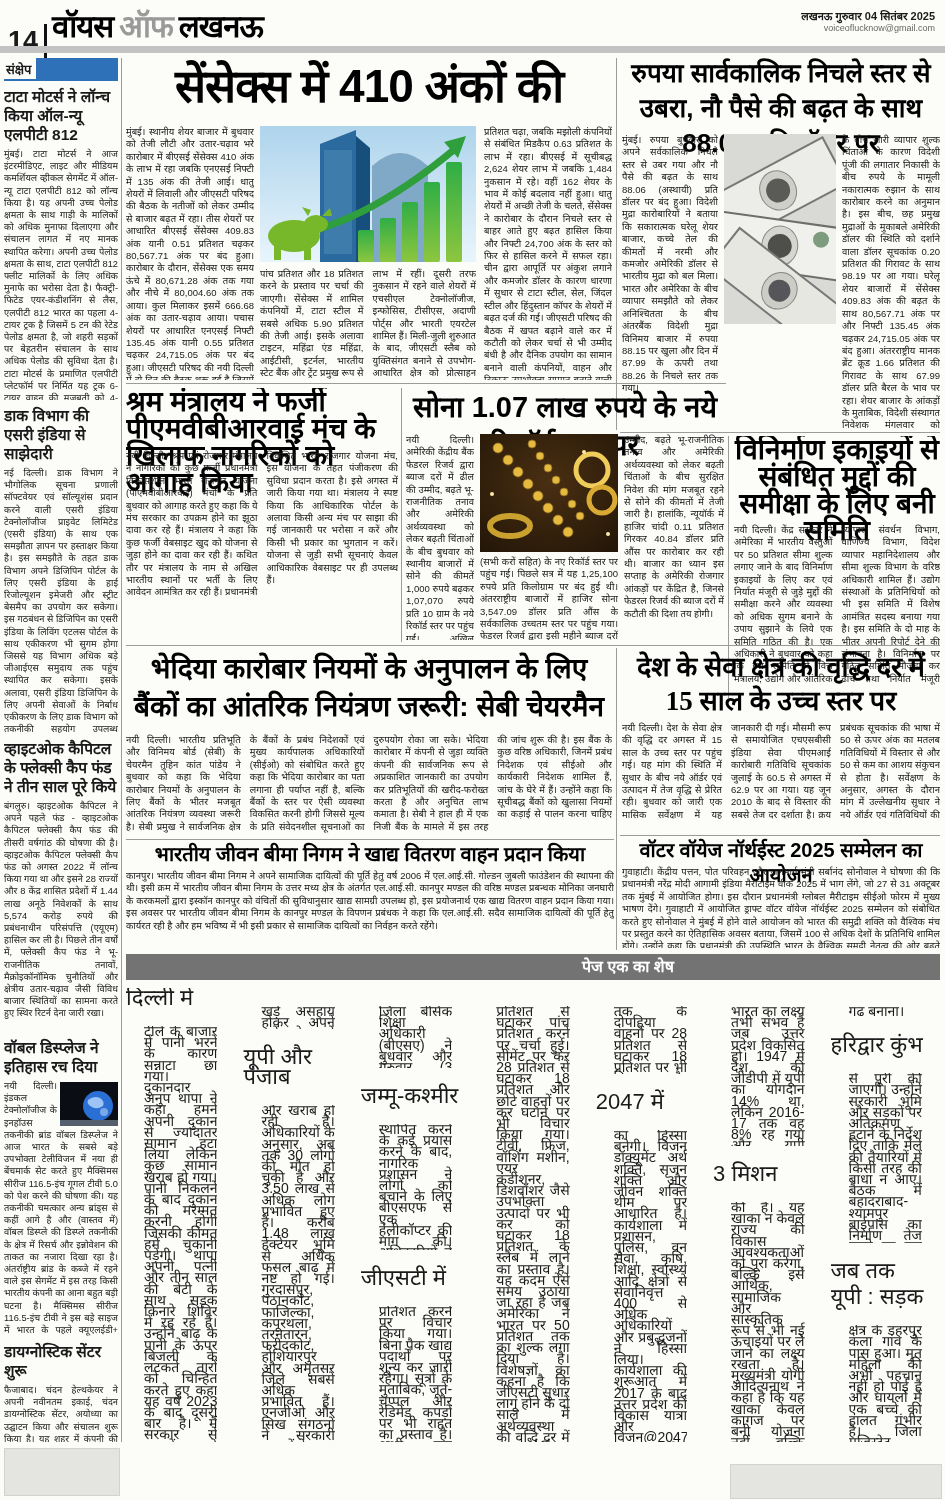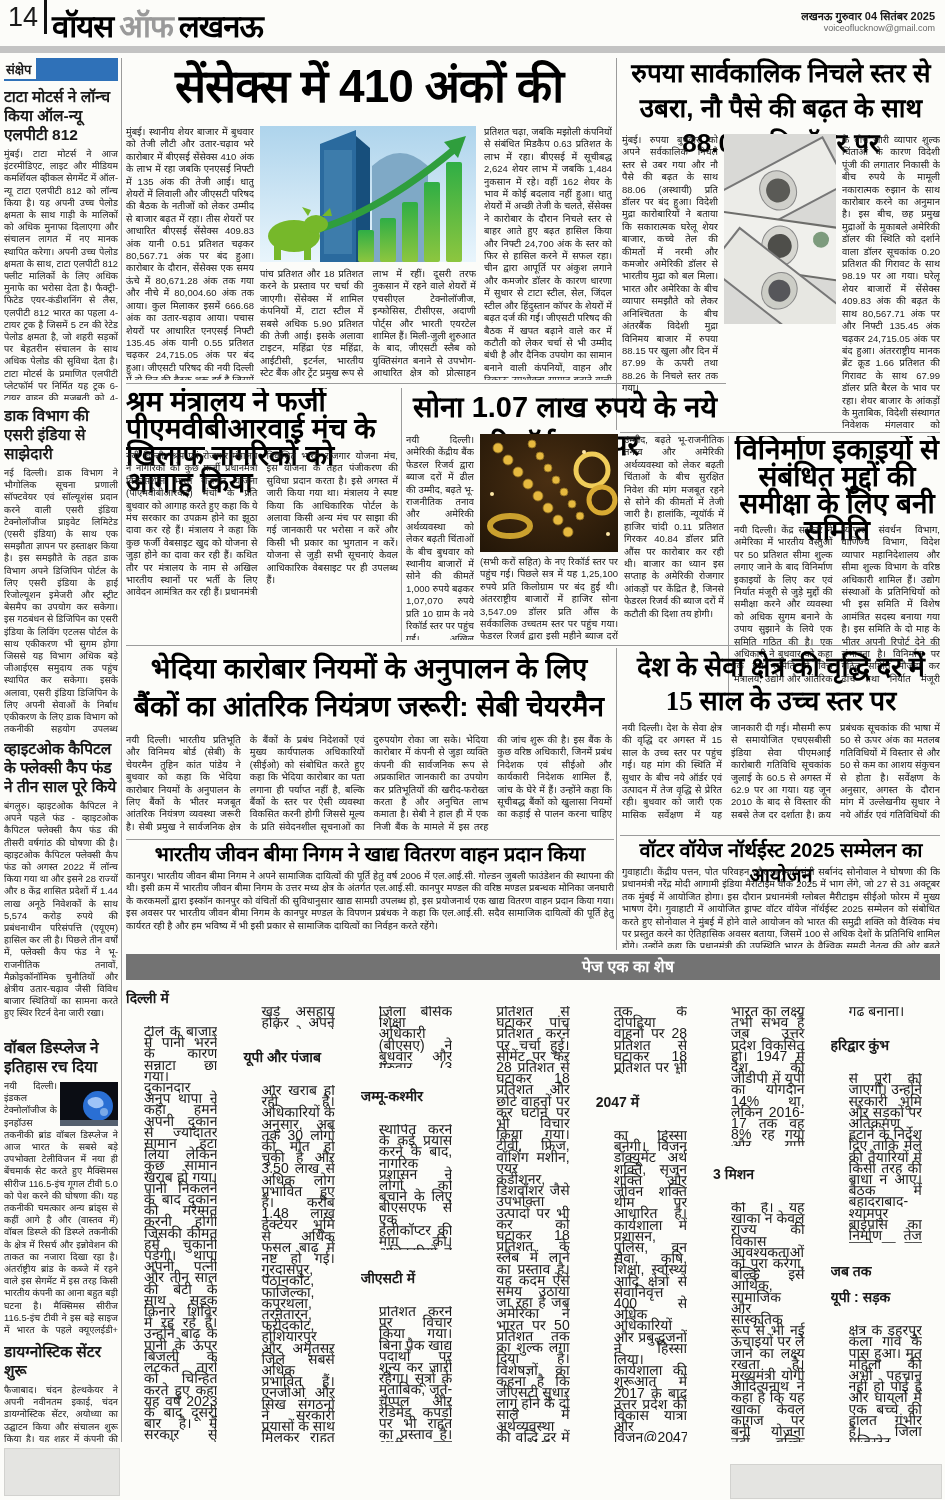--- a/index.html
+++ b/index.html
@@ -1,20 +1,20 @@
 <!DOCTYPE html>
 <html><head>
 <meta charset="utf-8">
 <style>
   html,body{margin:0;padding:0;background:#e8e8e4;}
   .page{position:relative;width:945px;height:1500px;background:#fcfcf9;margin:0 auto;
         font-family:"Liberation Sans","DejaVu Sans",sans-serif;color:#1a1a1a;overflow:hidden;}
   
   .hdr{position:absolute;left:0;top:0;width:945px;height:46px;}
-  .pgnum{position:absolute;left:8px;top:0;font-size:27px;font-weight:400;border-right:3px solid #111;padding-right:6px;line-height:34px;}
+  .pgnum{position:absolute;left:8px;top:24px;font-size:27px;font-weight:700;border-right:3px solid #111;padding-right:6px;line-height:34px;}
   .mast{position:absolute;left:52px;top:4px;font-size:31px;font-weight:800;letter-spacing:-1px;color:#000;}
   .mast .mid{color:#9a9a9a;margin:0 6px;}
   .sect{position:absolute;left:0;right:0;top:10px;text-align:center;font-size:21px;font-weight:800;}
   .dtbox{position:absolute;right:10px;top:8px;text-align:right;}
   .dt1{font-size:11px;font-weight:700;}
   .dt2{font-size:9px;color:#666;}
   .thickrule{position:absolute;left:0;top:46px;width:945px;height:7px;background:#c3c3c3;}
   
   .vr,.hr{position:absolute;background:#9b9b9b;}
   
@@ -42,21 +42,21 @@
   .h-gold{font-size:29px;line-height:38px;}
   .h-sebi{font-size:28px;line-height:38px;}
   .h-serv{font-family:"Liberation Serif","DejaVu Serif",serif;font-size:27px;line-height:34px;font-weight:700;}
   .h-sm{font-size:20px;line-height:25px;text-align:left;}
   
   .banner{position:absolute;left:126px;top:954px;width:814px;height:26px;background:#737373;}
   .banner span{display:block;text-align:center;padding-left:190px;color:#fff;font-weight:800;font-size:16px;line-height:26px;}
   
   .bgrid{position:absolute;left:126px;top:988px;width:814px;height:454px;display:flex;gap:8px;}
   .bcol{flex:1;overflow:hidden;}
-  .ch{font-size:14px;line-height:20px;font-weight:700;margin:6px 0 3px;}
+  .ch{font-size:22px;line-height:20px;font-weight:400;margin:6px 0 3px;}
   .ch:first-child{margin-top:0;}
   .ct{font-size:14px;line-height:11.2px;text-align:justify;margin:18px;overflow:hidden;}
   .cl12{max-height:12px}.cl26{max-height:23px}.cl64{max-height:62px}.cl68{max-height:68px}
   .cl104{max-height:102px}.cl128{max-height:126px}.cl150{max-height:148px}.cl172{max-height:170px}.cl140{max-height:140px}
   svg{display:block;}
 </style>
 </head>
 <body>
 
 <div class="page">

